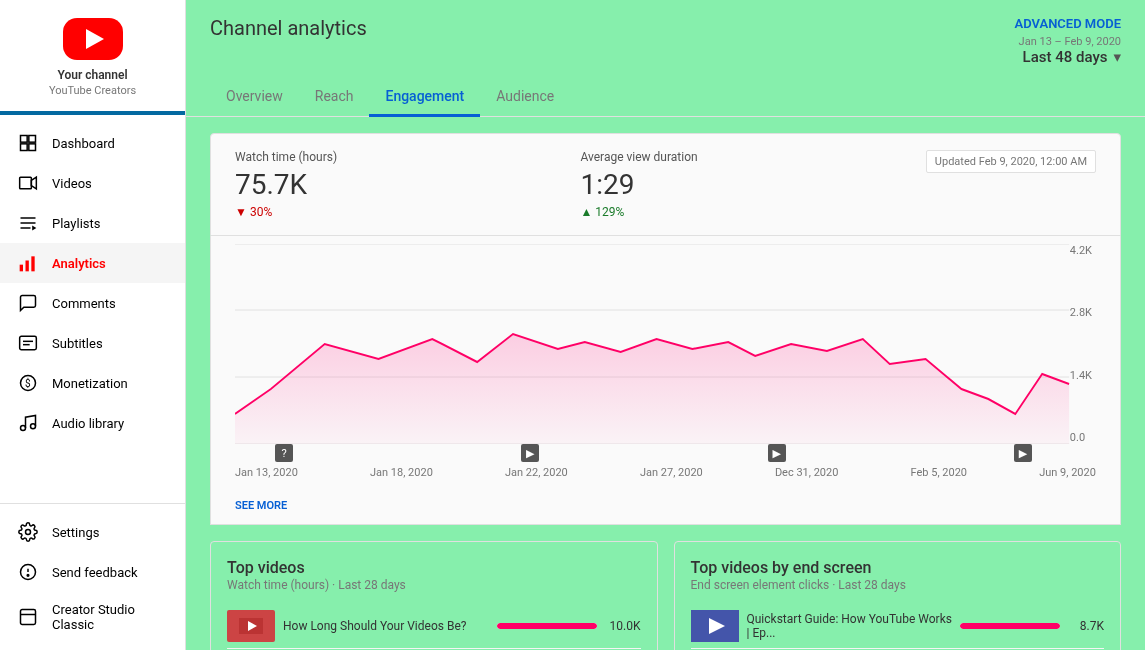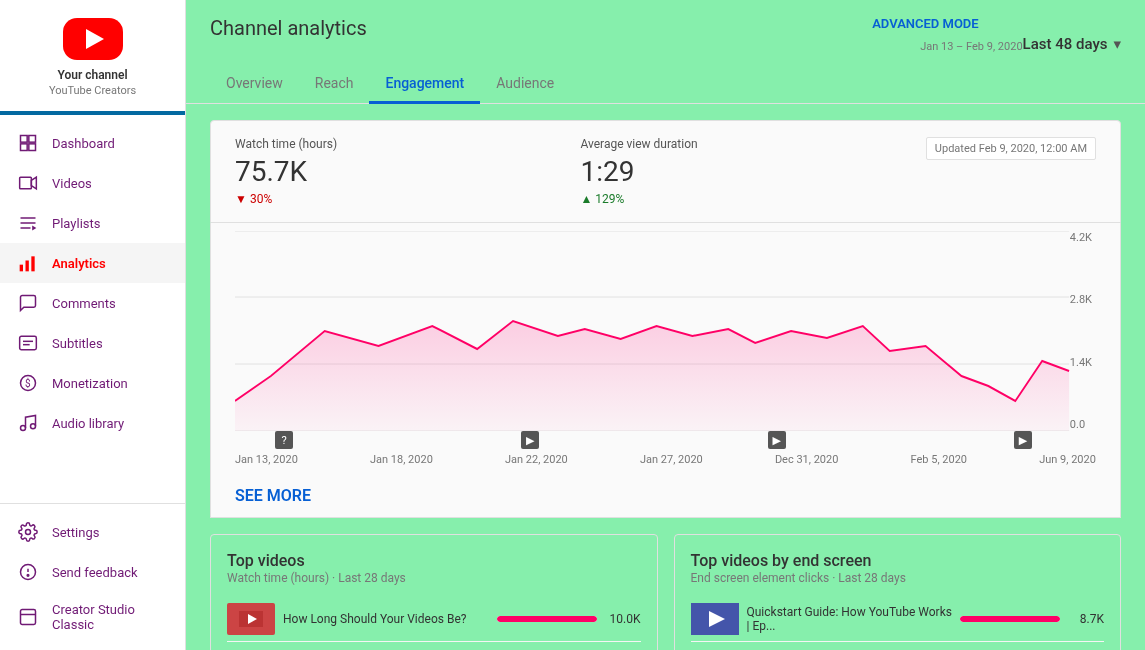--- a/index.html
+++ b/index.html
@@ -42,21 +42,21 @@
     .sidebar-channel-sub {
       font-size: 11px; color: #777; margin-top: 2px;
     }
     .sidebar-nav {
       flex: 1;
       padding: 8px 0;
     }
     .nav-item {
       display: flex; align-items: center; gap: 14px;
       padding: 10px 18px;
-      cursor: pointer; color: #701a75; font-size: 13px;
+      cursor: pointer; color: #000000; font-size: 13px;
       border-radius: 0;
       transition: background 0.1s;
     }
     .nav-item.active { color: #ff0000; font-weight: 600; background: #f5f5f5; }
     .nav-icon {
       width: 20px; height: 20px;
       display: flex; align-items: center; justify-content: center;
       flex-shrink: 0;
     }
     .nav-icon svg { width: 20px; height: 20px; }
@@ -93,21 +93,21 @@
       align-items: flex-end;
     }
     .tab {
       padding: 10px 16px; font-size: 14px; color: #777; cursor: pointer;
       border-bottom: 3px solid transparent; margin-bottom: -1px;
     }
     .tab.active { color: #065fd4; border-bottom-color: #065fd4; font-weight: 500; }
 
     
     .date-range {
-      display: flex; align-items: flex-end;
+      display: flex; flex-direction: column; align-items: flex-end;
       padding: 8px 24px 0;
       margin-left: 48px;
     }
     .date-range-label { font-size: 11px; color: #777; }
     .date-range-value { font-size: 15px; font-weight: 500; color: #333; display: flex; align-items: center; gap: 6px; }
     .date-dropdown-icon { color: #555; }
 
     
     .stats-section {
       padding: 16px 24px 0;
@@ -159,21 +159,21 @@
     }
     .chart-marker {
       display: flex; align-items: center; justify-content: center;
       width: 18px; height: 18px; background: #555; color: #fff;
       border-radius: 3px; font-size: 10px;
     }
     .chart-marker.play {
       background: #555;
     }
     .see-more {
-      color: #065fd4; font-size: 16px; font-weight: 600; cursor: pointer;
+      color: #065fd4; font-size: 11px; font-weight: 600; cursor: pointer;
       padding: 12px 0 12px;
       display: inline-block;
     }
 
     
     .bottom-section {
       display: flex; gap: 16px;
       padding: 16px 24px;
     }
     .bottom-card {
@@ -324,21 +324,21 @@
           </svg>
       </span>
       <span>Creator Studio Classic</span>
     </div>
   </div>
 </div>
 
 <div class="main">
   <div class="main-header">
     <h1 class="page-title">Channel analytics</h1>
-    <div style="display:flex;flex-direction:column;align-items:flex-start;">
+    <div style="display:flex;flex-direction:column;align-items:flex-end;">
       <div class="advanced-mode-btn">
         <span>ADVANCED MODE</span>
       </div>
       <div class="date-range" style="padding:0;margin-top:4px;">
         <div class="date-range-label">Jan 13 – Feb 9, 2020</div>
         <div class="date-range-value">
           <span>Last 48 days</span>
           <span class="date-dropdown-icon">▾</span>
         </div>
       </div>

